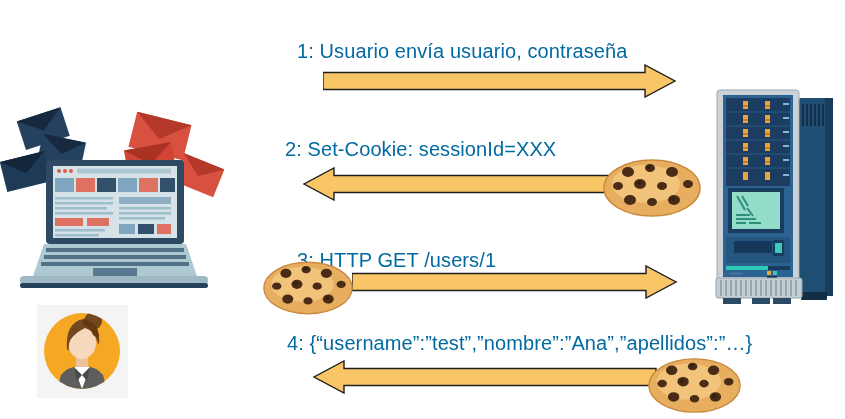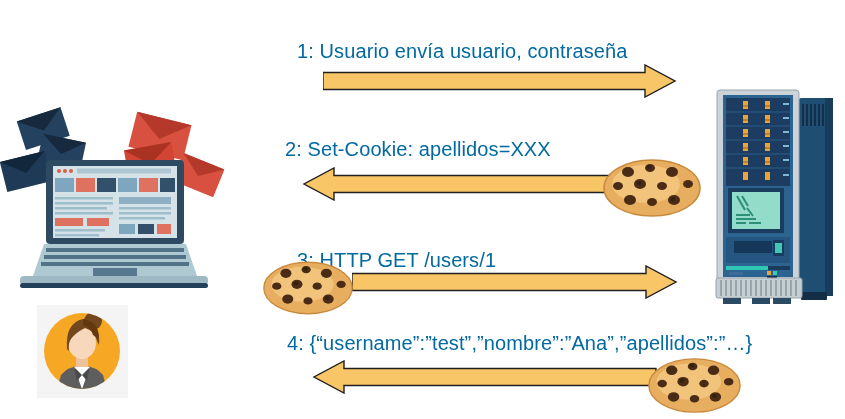--- a/index.html
+++ b/index.html
@@ -230,21 +230,21 @@
     <rect x="8" y="210" width="18" height="6" fill="#2B4A63"></rect>
     <rect x="37" y="210" width="18" height="6" fill="#2B4A63"></rect>
     <rect x="58" y="210" width="18" height="6" fill="#2B4A63"></rect>
   </svg>
 
   <div class="msg-label" style="left:297px;top:39px;">1: Usuario envía usuario, contraseña</div>
   <svg class="abs arrow" style="left:323px;top:64px;" width="354" height="34" viewBox="0 0 354 34">
     <polygon points="0,8.5 322,8.5 322,1 352,17 322,33 322,25.5 0,25.5" fill="#F9C667" stroke="#1F1F1F" stroke-width="1.4"></polygon>
   </svg>
 
-  <div class="msg-label" style="left:285px;top:137px;">2: Set-Cookie: apellidos=XXX</div>
+  <div class="msg-label" style="left:285px;top:137px;">2: Set-Cookie: sessionId=XXX</div>
   <svg class="abs arrow" style="left:302px;top:167px;" width="308" height="34" viewBox="0 0 308 34">
     <polygon points="307,8.5 32,8.5 32,1 2,17 32,33 32,25.5 307,25.5" fill="#F9C667" stroke="#1F1F1F" stroke-width="1.4"></polygon>
   </svg>
   <svg class="abs cookie" style="left:602px;top:158px;" width="100" height="60" viewBox="0 0 100 60">
     <ellipse cx="50" cy="30" rx="48" ry="28" fill="#E8AE60" stroke="#C98A3E" stroke-width="1.5"></ellipse>
     <ellipse cx="44" cy="26" rx="34" ry="19" fill="#F2C37B"></ellipse>
     <g fill="#4A2B15">
       <ellipse cx="26" cy="14" rx="6" ry="5"></ellipse>
         <ellipse cx="48" cy="10" rx="5" ry="4"></ellipse>
       <ellipse cx="70" cy="14" rx="6" ry="5"></ellipse>

